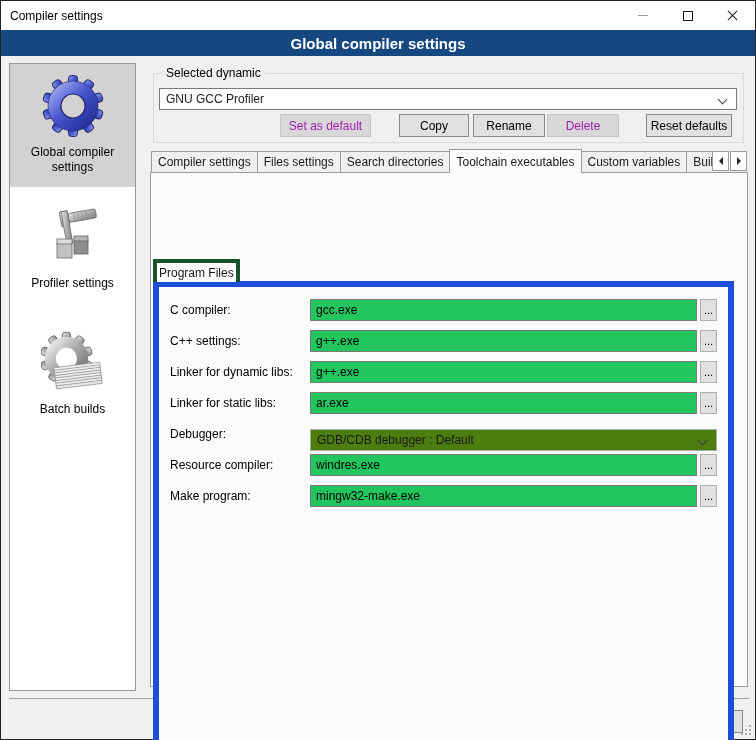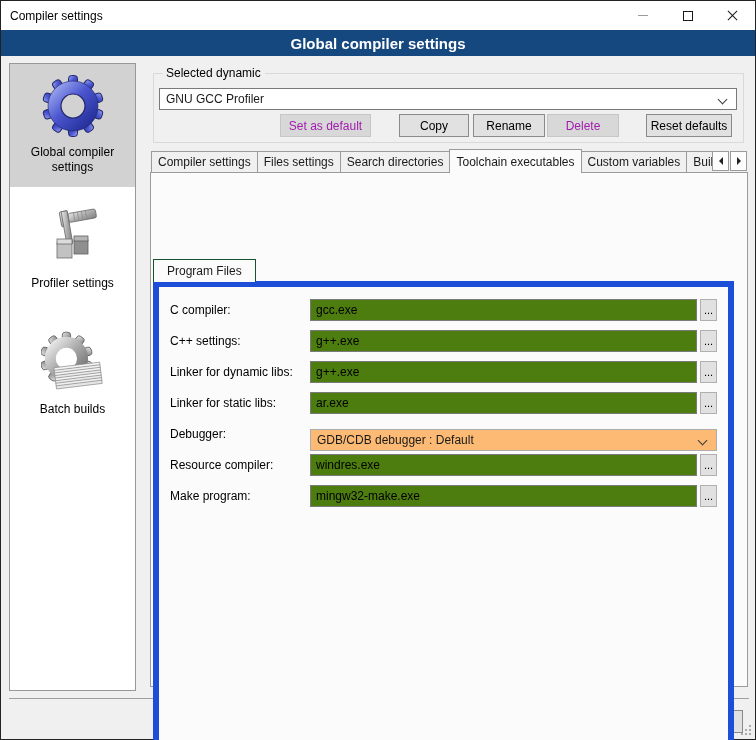--- a/index.html
+++ b/index.html
@@ -106,42 +106,42 @@
   .note {
     position:absolute; left:163px; top:231px; width:572px; height:16px;
     color:#a41e34; white-space:nowrap; overflow:hidden;
   }
   
   .subtabs {
     position:absolute; left:152px; top:258px; height:23px;
     display:flex; align-items:flex-end; white-space:nowrap;
   }
   .subtab {
-    height:20px; background:#f0f0f0; border:1px solid #14532d;
-    display:flex; align-items:center; padding:0 13px; margin-right:-1px; flex:0 0 auto;
+    height:20px; background:#f0f0f0; border:4px solid #14532d;
+    display:flex; align-items:center; padding:0 2px; margin-right:-1px; flex:0 0 auto;
   }
   .subtab.active { height:23px; background:#fbfbfb; border-bottom:none; position:relative; z-index:2; }
   .subpage {
     position:absolute; left:152px; top:280px; width:581px; height:511px;
     background:#fbfbfb; border:6px solid #1d4ed8; z-index:1;
     padding:12px 11px 0 11px;
   }
   .frow { display:flex; align-items:center; height:22px; margin-bottom:9px; }
   .frow .flabel { width:140px; color:#000; }
   .frow input {
-    flex:1; height:22px; border:1px solid #7a7a7a; background:#4d7c0f;
+    flex:1; height:22px; border:1px solid #7a7a7a; background:#22c55e;
     font-family:"Liberation Sans", sans-serif; font-size:12px; padding:0 5px; outline:none;
   }
   .frow .browse {
     position:static; width:17px; height:22px; margin-left:3px;
     background:#e1e1e1; border:1px solid #b0b0b0;
     display:flex; align-items:center; justify-content:center; font-size:11px;
   }
   .frow .dropdown {
-    flex:1; height:22px; background:#fdba74; border:1px solid #adadad;
+    flex:1; height:22px; background:#4d7c0f; border:1px solid #adadad;
     display:flex; align-items:center; padding-left:6px; position:relative;margin-top:11px;
   }
   
   .footer-line { position:absolute; left:8px; top:697px; width:740px; height:1px; background:#9f9f9f; }
   .grip { position:absolute; right:4px; bottom:4px; width:2px; height:2px; background:#ababab;
           box-shadow:-8px 0 0 #ababab, -4px 0 0 #ababab, -4px -4px 0 #ababab, 0 -4px 0 #ababab, 0 -8px 0 #ababab; }
 </style>
 </head>
 <body>
 

